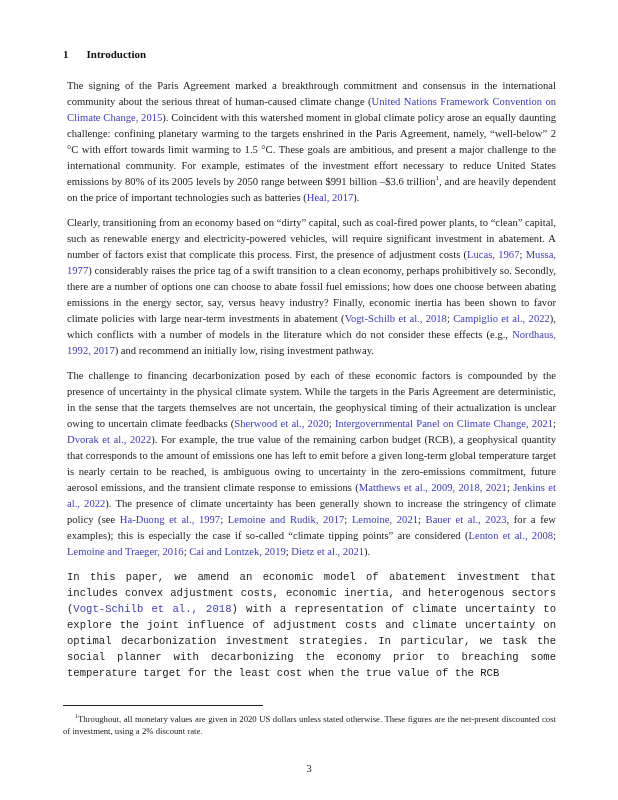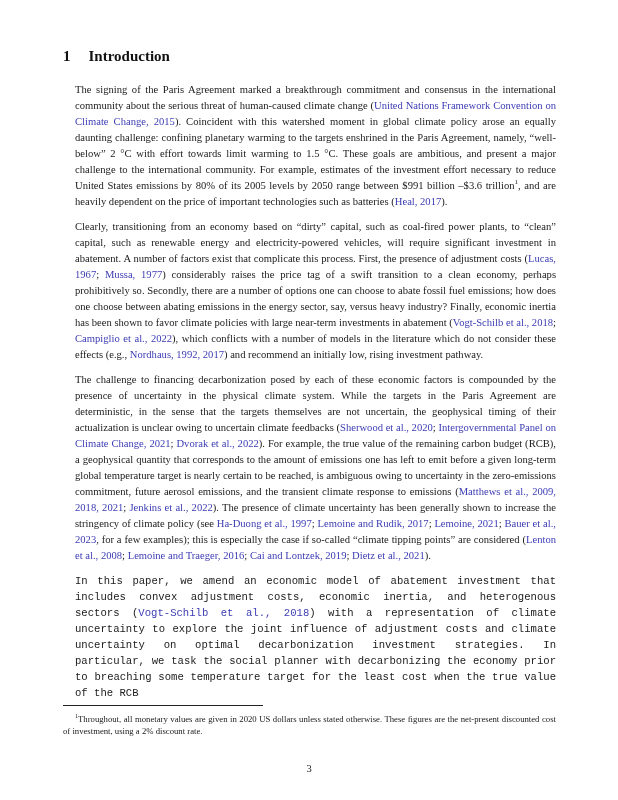--- a/index.html
+++ b/index.html
@@ -16,35 +16,35 @@
     font-family: "Liberation Serif", "DejaVu Serif", serif;
     color: #1a1a1a;
   }
   .content {
     position: absolute;
     left: 63px;
     top: 48px;
     width: 493px;
   }
   .section-heading {
-    font-size: 15px;
+    font-size: 11px;
     font-weight: bold;
     line-height: 1.15;
     margin: 0 0 17px 0;
     color: #111111;
   }
   .sec-num {
     display: inline-block;
     margin-right: 18px;
   }
   .para {
     font-size: 10.6px;
     line-height: 16px;
     text-align: justify;
-    margin: 0 0 9px 12px;
+    margin: 0 0 9px 4px;
     color: #1a1a1a;
     hyphens: auto;
   }
   .para:last-child { margin-bottom: 0; font-family: Liberation Mono, monospace; }
   a.cite {
     color: var(--link-color, #3c3cb4);
     text-decoration: none;
     cursor: pointer;
   }
   sup.fnmark {

